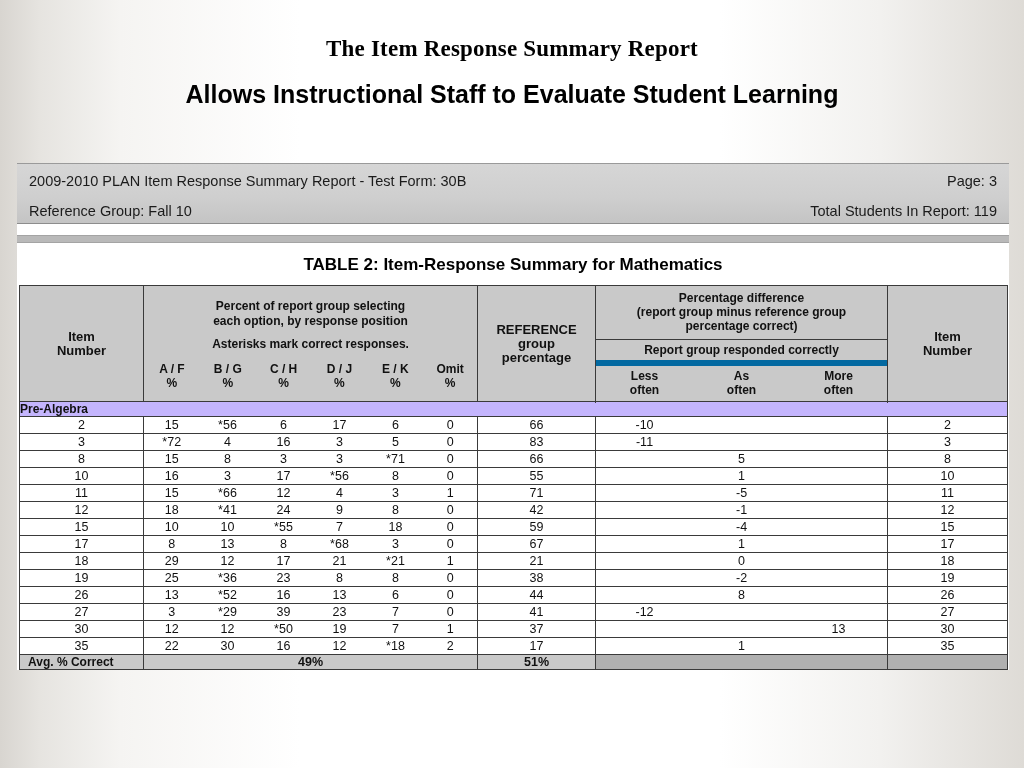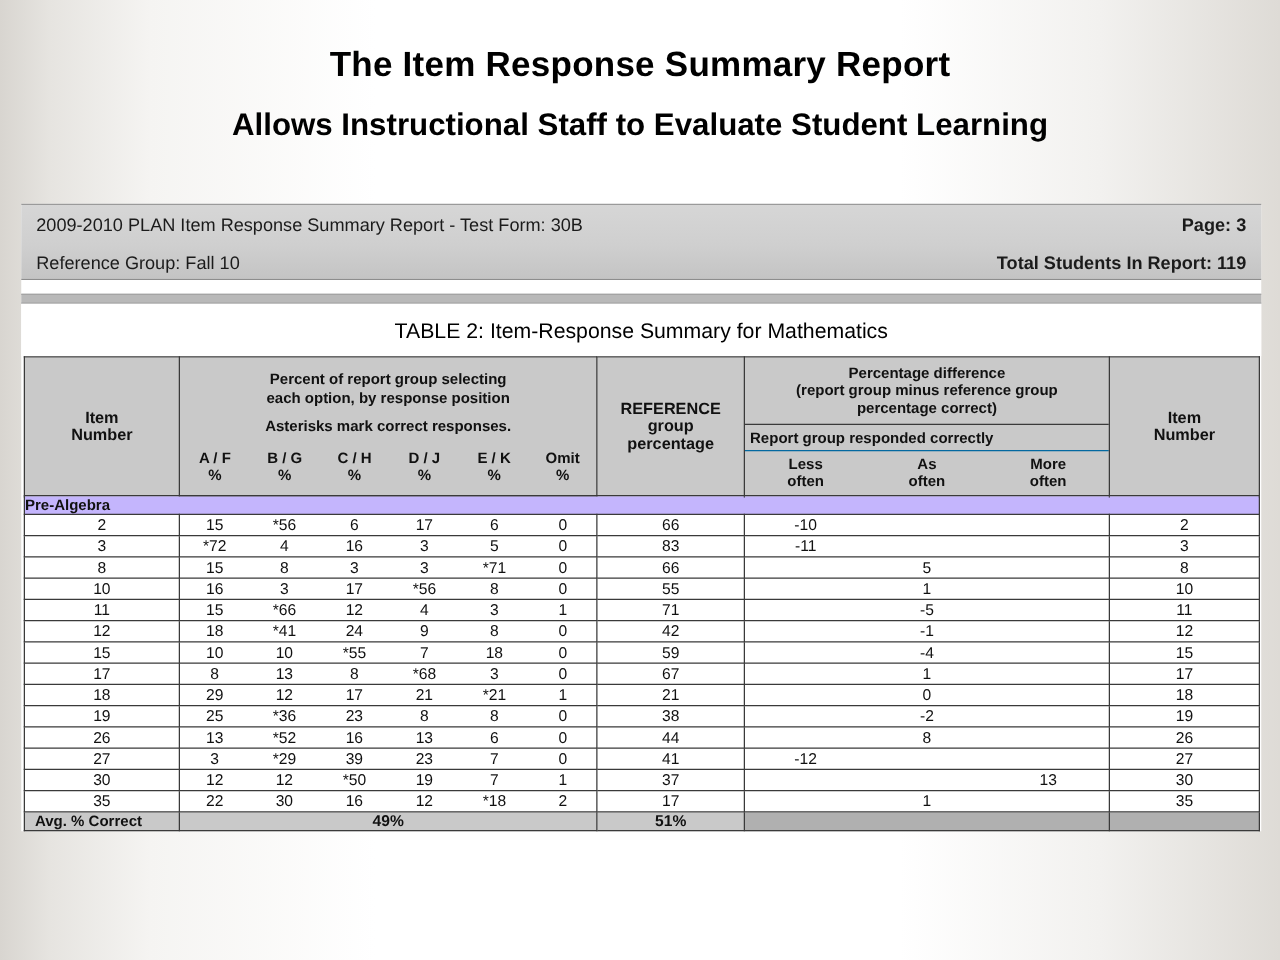--- a/index.html
+++ b/index.html
@@ -21,24 +21,25 @@
       linear-gradient(90deg, #d8d5d0 0px, #e6e4e0 40px, #f5f4f2 120px, #ffffff 300px, #ffffff 720px, #f2f1ef 880px, #dedbd6 1024px);
   }
   .title-block {
     position: absolute;
     top: 36px;
     left: 0;
     width: 1024px;
     text-align: center;
   }
   .title-main {
-    font-size: 28px;
+    font-size: 23px;
     font-weight: bold;
     color: #000000;
     letter-spacing: 0.2px;
+    font-family: Liberation Serif, serif;
   }
   .title-sub {
     font-size: 25px;
     font-weight: bold;
     color: #000000;
     margin-top: 18px;
   }
   .report {
     position: absolute;
     top: 163px;
@@ -61,34 +62,34 @@
     justify-content: space-between;
     align-items: baseline;
     font-size: 14.5px;
     color: #1b1b1b;
     line-height: 19px;
   }
   .hdr-row.spaced {
     margin-top: 11px;
   }
   .hdr-left { text-align: left; }
-  .hdr-right { text-align: right; font-weight: bold; }
+  .hdr-right { text-align: right; }
 
   .gray-gap {
     height: 6px;
     background: #b9b9b9;
     border-top: 1px solid #a4a4a4;
     border-bottom: 1px solid #a4a4a4;
     margin-top: 11px;
   }
 
   .table-title {
     text-align: center;
     font-size: 17px;
-    font-weight: normal;
+    font-weight: bold;
     color: #000000;
     padding: 12px 0 10px 0;
     background: #ffffff;
   }
 
   
   table.irs {
     border-collapse: collapse;
     width: 988px;
     margin: 0 0 0 2px;
@@ -156,25 +157,25 @@
   }
   .pct-diff-top {
     text-align: center;
     font-weight: bold;
     font-size: 12px;
     line-height: 14px;
     padding: 5px 4px 6px 4px;
     border-bottom: 1px solid #3a3a3a;
   }
   .pct-diff-mid {
-    text-align: left;
+    text-align: center;
     font-weight: bold;
     font-size: 12px;
     padding: 3px 4px 3px 4px;
-    border-bottom: 1px solid #0369a1;
+    border-bottom: 6px solid #0369a1;
   }
   .pct-diff-cols {
     display: flex;
   }
   .pct-diff-cols > div {
     flex: 1;
     text-align: center;
     font-weight: bold;
     font-size: 12px;
     line-height: 14px;

